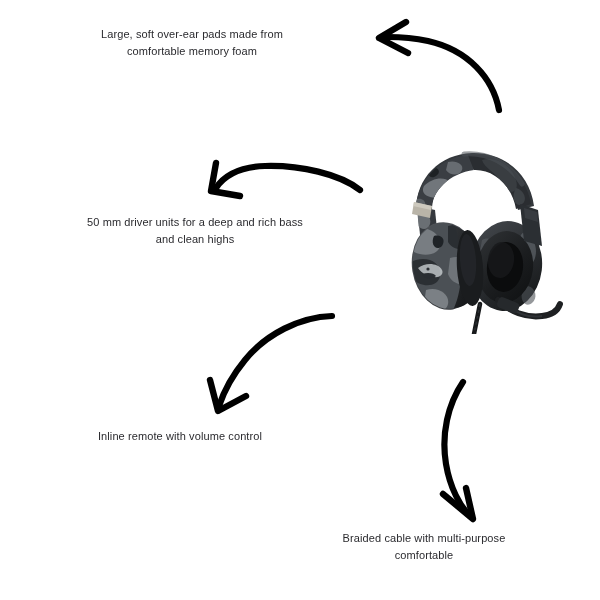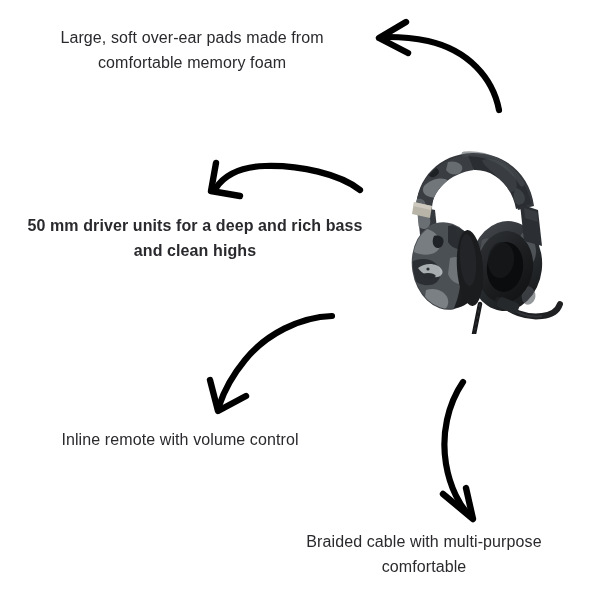--- a/index.html
+++ b/index.html
@@ -13,28 +13,28 @@
     width: 600px;
     height: 600px;
     background: #ffffff;
     overflow: hidden;
     font-family: "Liberation Sans", "DejaVu Sans", sans-serif;
   }
   .callout-text {
     position: absolute;
     text-align: center;
     color: #2a2a2e;
-    font-size: 16px;
+    font-size: 11px;
     line-height: 1.55;
     font-weight: 400;
     letter-spacing: 0.1px;
     white-space: pre-line;
   }
   #callout-text-0 { left: 22px;  top: 26px;  width: 340px; }
-  #callout-text-1 { left: 12px;  top: 214px; width: 366px; font-weight: bold; }
+  #callout-text-1 { left: 12px;  top: 214px; width: 366px; }
   #callout-text-2 { left: 30px;  top: 428px; width: 300px; }
   #callout-text-3 { left: 276px; top: 530px; width: 296px; }
 
   .arrow-layer {
     position: absolute;
     left: 0; top: 0;
     width: 600px;
     height: 600px;
     pointer-events: none;
   }

